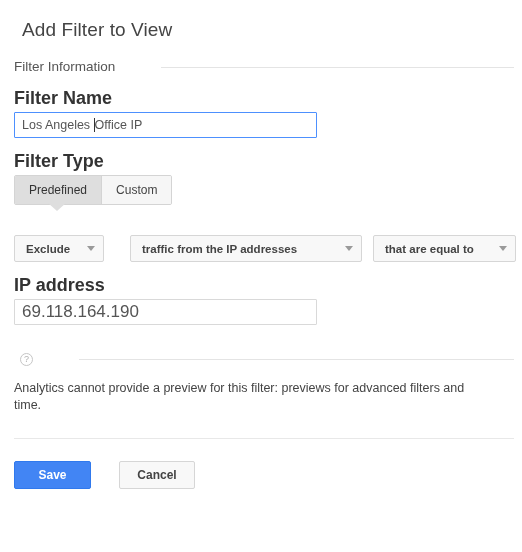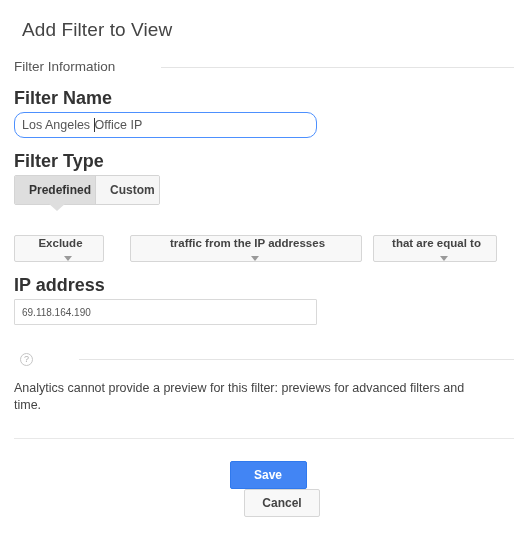--- a/index.html
+++ b/index.html
@@ -84,37 +84,37 @@
     line-height: 14px;
   }
 
   
   .text-input {
     box-sizing: border-box;
     width: 303px;
     height: 26px;
     padding: 3px 7px;
     font-family: "Liberation Sans", sans-serif;
-    font-size: 10px;
+    font-size: 17px;
     color: #555555;
     border: 1px solid #d9d9d9;
     border-radius: 1px;
     background: #ffffff;
     outline: none;
     display: block;
   }
 
   
   .caret-field {
     position: relative;
     box-sizing: border-box;
     width: 303px;
     height: 26px;
     border: 1px solid #4d90fe;
-    border-radius: 10px;
+    border-radius: 1px;
     background: #ffffff;
     display: flex;
     align-items: center;
     padding: 0 7px;
     cursor: text;
   }
   .caret-field .cf-text {
     font-size: 12.5px;
     color: #555555;
     white-space: pre;
@@ -135,23 +135,23 @@
   }
   .tab-group {
     display: inline-flex;
     border: 1px solid #d4d4d4;
     border-radius: 2px;
     overflow: hidden;
     background: #f7f7f7;
   }
   .tab {
     font-size: 12px;
-    font-weight: bold;
-    color: #444444;
-    padding: 7px 4px 7px 14px;
+    font-weight: normal;
+    color: #444444;
+    padding: 7px 14px 7px 14px;
     background: #f6f6f6;
     cursor: pointer;
     line-height: 14px;
     user-select: none;
   }
   .tab + .tab {
     border-left: 1px solid #d4d4d4;
   }
   .tab.selected {
     background: #dedede;
@@ -180,41 +180,40 @@
     height: 27px;
     display: inline-flex;
     align-items: center;
     justify-content: space-between;
     border: 1px solid #d6d6d6;
     border-radius: 2px;
     background: #f8f8f8;
     padding: 0 8px 0 11px;
     cursor: pointer;
     user-select: none;
-    flex-direction: column;
   }
   .dropdown .dd-label {
     font-size: 11.5px;
     font-weight: bold;
     color: #444444;
     white-space: nowrap;
     line-height: 14px;
   }
   .dd-caret {
     width: 0;
     height: 0;
     border-left: 4px solid transparent;
     border-right: 4px solid transparent;
     border-top: 5px solid #9a9a9a;
     margin-left: 14px;
     flex: 0 0 auto;
   }
   .dd-exclude { width: 90px; }
   .dd-source  { width: 232px; margin-left: 26px; }
-  .dd-match   { width: 124px; margin-left: 11px; }
+  .dd-match   { width: 143px; margin-left: 11px; }
 
   
   .verify-text {
     font-size: 12.5px;
     color: #444444;
     line-height: 17px;
     margin-top: 14px;
     width: 520px;
     white-space: pre-wrap;
     word-break: normal;
@@ -225,21 +224,20 @@
   .footer-rule {
     height: 1px;
     background: #e8e8e8;
     margin-top: 24px;
     margin-right: 8px;
   }
   .button-row {
     display: flex;
     align-items: center;
     margin-top: 22px;
-    flex-direction: column;
   }
   .btn {
     box-sizing: border-box;
     font-family: "Liberation Sans", sans-serif;
     font-size: 12px;
     font-weight: bold;
     border-radius: 2px;
     cursor: pointer;
     display: inline-flex;
     align-items: center;

